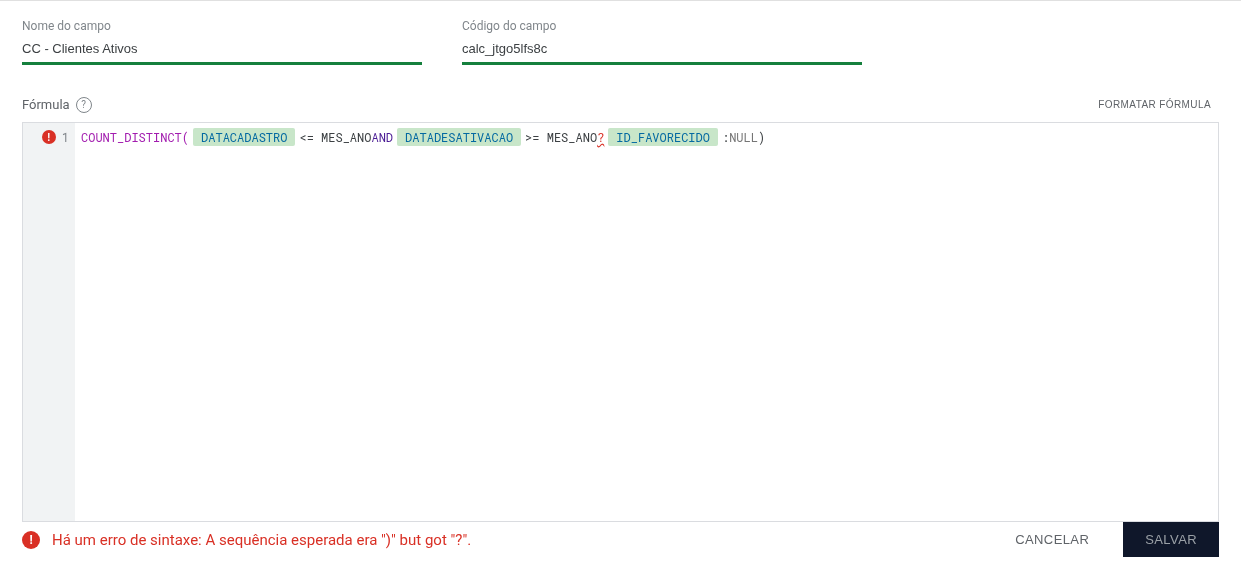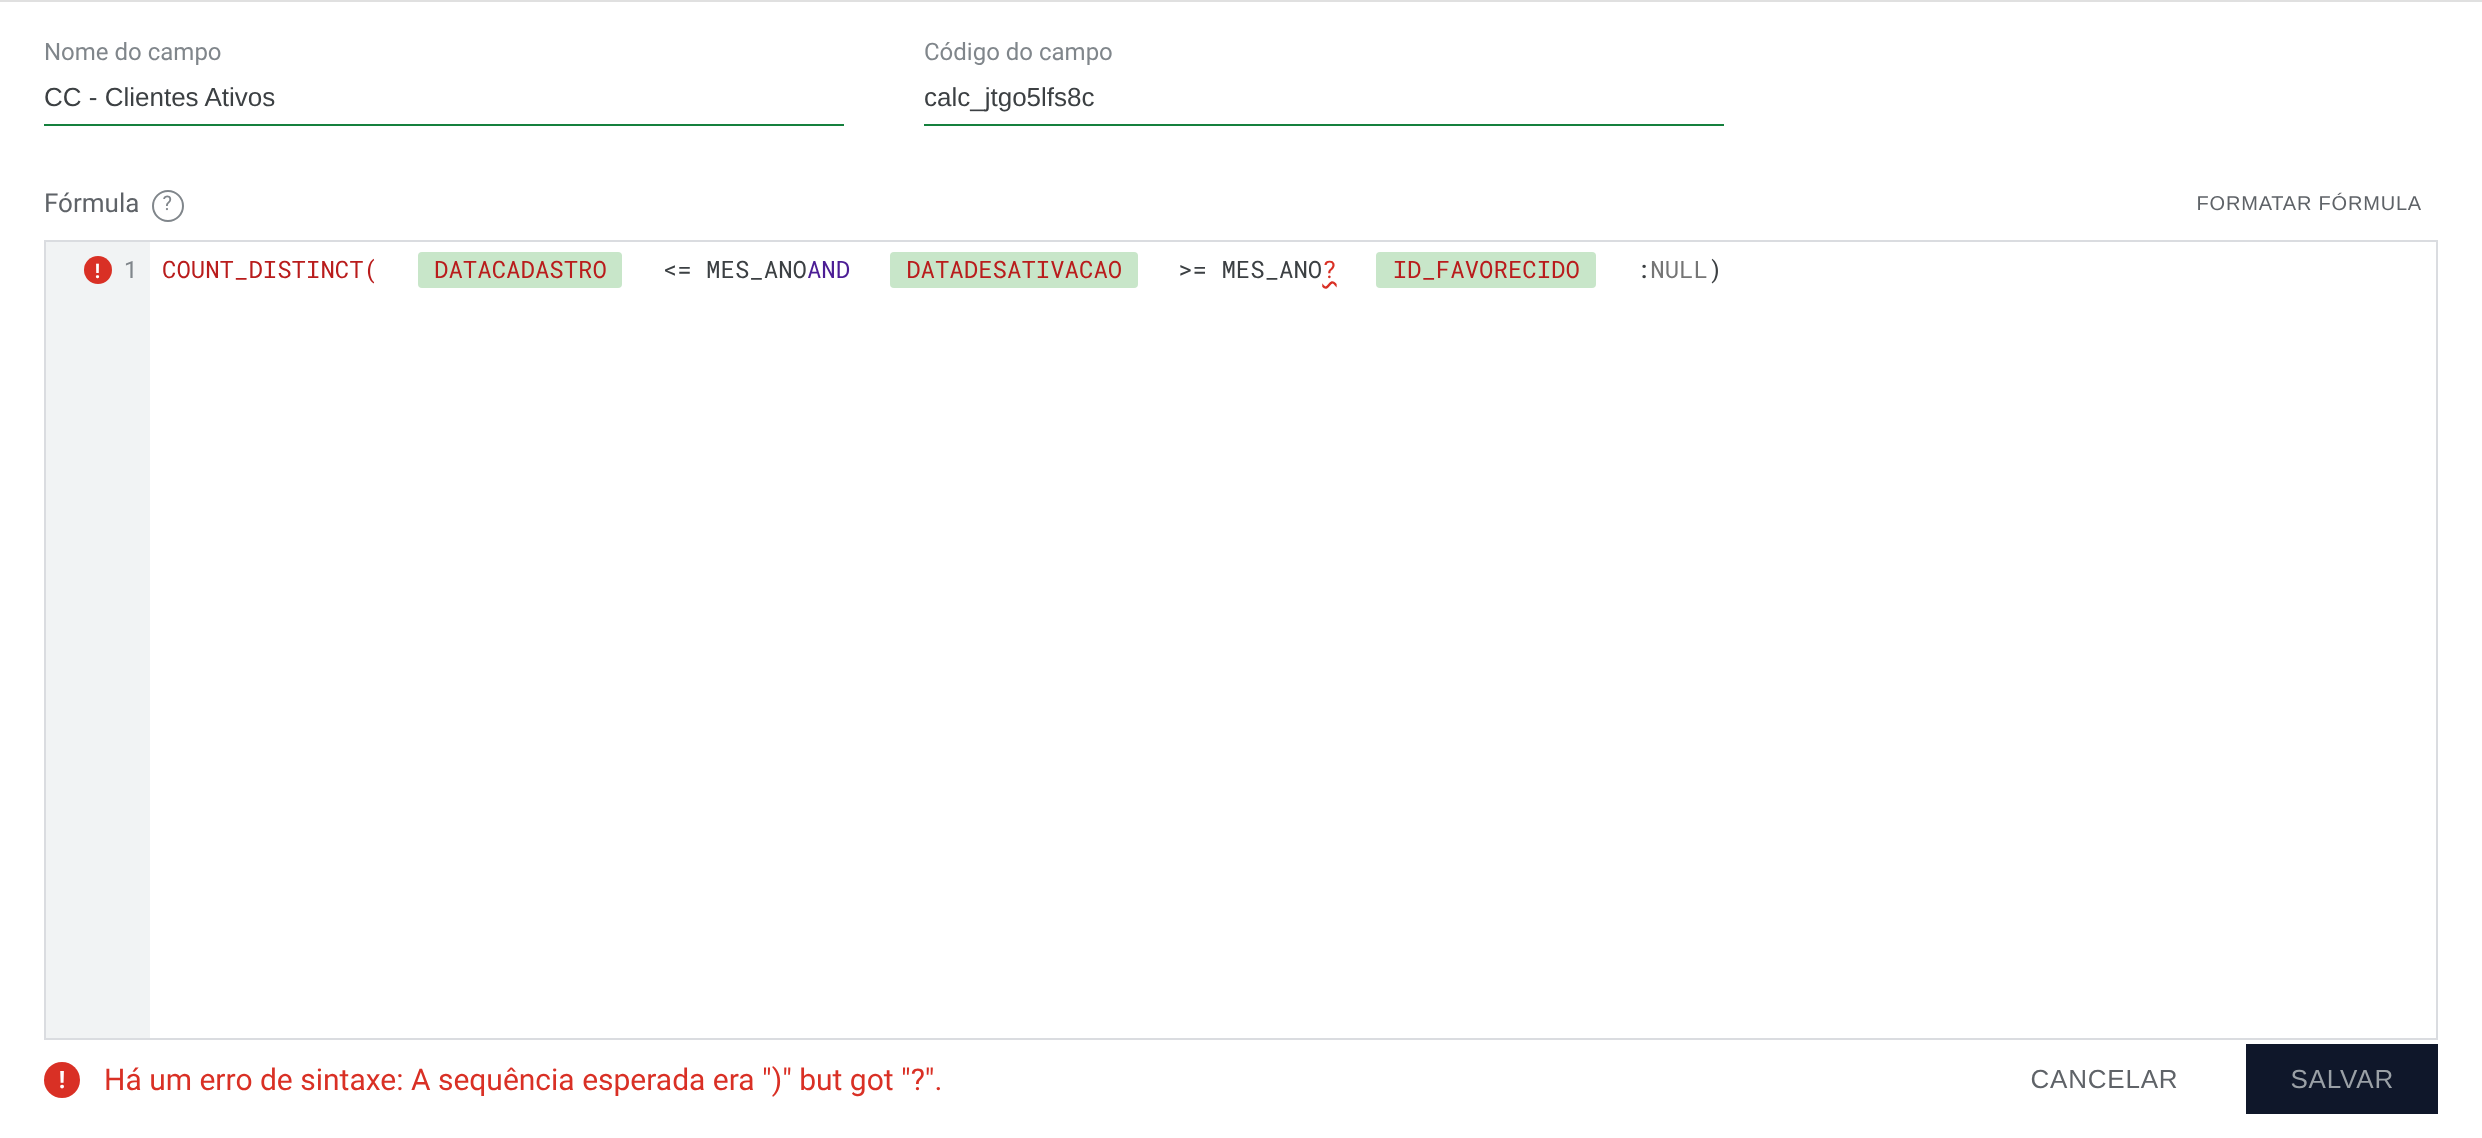--- a/index.html
+++ b/index.html
@@ -23,21 +23,21 @@
     width: 400px;
   }
   .field-label {
     font-size: 12px;
     color: #80868b;
     margin-bottom: 6px;
   }
   .field-input {
     width: 100%;
     border: none;
-    border-bottom: 1px solid #15803d;
+    border-bottom: 3px solid #15803d;
     font-size: 13px;
     color: #3c4043;
     padding: 2px 0 6px 0;
     background: transparent;
     outline: none;
   }
   .formula-header {
     display: flex;
     justify-content: space-between;
     align-items: center;
@@ -114,22 +114,22 @@
     padding: 4px 6px;
   }
   .code-line {
     height: 20px;
     display: flex;
     align-items: center;
     flex-wrap: nowrap;
     white-space: nowrap;
     gap: 0;
   }
-  .tok-fn   { color: #b91c1c; }
-  .tok-fld  { background: #c8e6c9; color: #b91c1c; padding: 1px 8px; border-radius: 2px; margin: 0 20px; }
+  .tok-fn   { color: #a21caf; }
+  .tok-fld  { background: #c8e6c9; color: #0369a1; padding: 1px 8px; border-radius: 2px; margin: 0 4px; }
   .tok-txt  { color: #3c4043; }
   .tok-kw   { color: #4c1d95; }
   .tok-null { color: #757575; }
   .tok-err  { color: #d93025; text-decoration: underline wavy #d93025; }
   .footer {
     position: absolute;
     bottom: 12px;
     left: 22px;
     right: 22px;
     display: flex;

